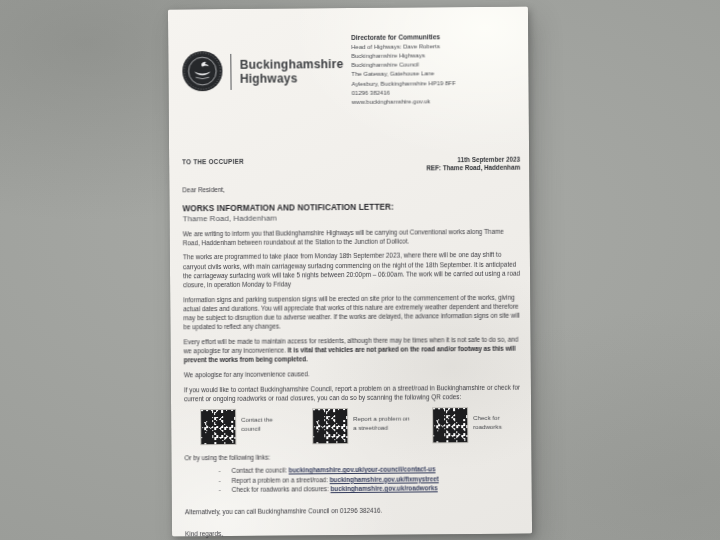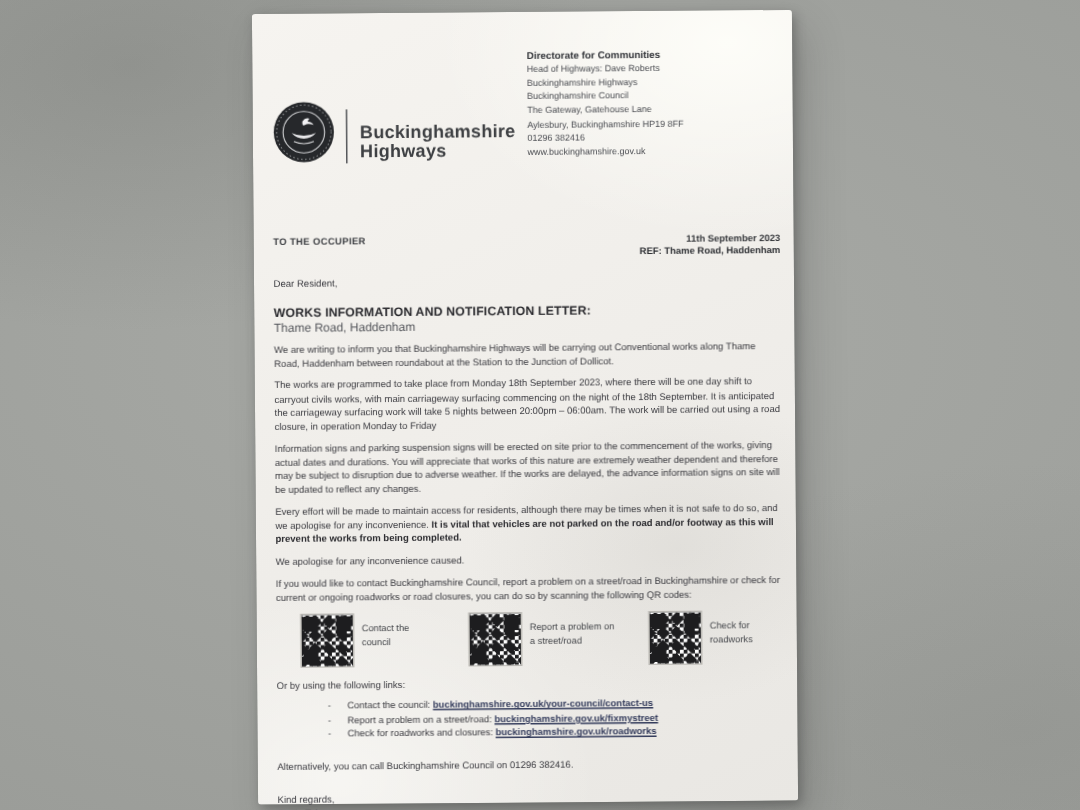--- a/index.html
+++ b/index.html
@@ -19,21 +19,21 @@
       radial-gradient(120% 55% at 88% 4%, rgba(255,255,250,.85), transparent 45%),
       radial-gradient(80% 40% at 15% 97%, rgba(255,255,252,.55), transparent 60%),
       radial-gradient(55% 28% at 78% 68%, rgba(183,181,175,.22), transparent 70%),
       linear-gradient(155deg,#f6f4f0,#efede9 55%,#e9e7e3);
     box-shadow:2px 3px 7px rgba(55,56,54,.38), 9px 12px 26px rgba(55,56,54,.22);
     border-radius:2px;
   }
   .content{filter:blur(.3px);color:#3b3b40;}
   
   .header{display:flex;justify-content:space-between;margin-top:24px;}
-  .brand{display:flex;align-items:flex-end;}
+  .brand{display:flex;align-items:center;}
   .seal{width:42px;height:42px;flex:none;}
   .vdiv{width:1.4px;height:36px;background:#55575a;margin:2px 8px 0 7px;flex:none;}
   .brand-text{font-size:12px;font-weight:700;color:#3e4043;line-height:1.12;letter-spacing:.2px;margin-top:4px;}
   .address{width:168px;flex:none;margin-top:2px;}
   .addr-title{font-size:6.6px;font-weight:700;color:#313338;margin-bottom:1.5px;}
   .addr-line{font-size:6px;line-height:1.55;color:#4b4d52;}
   
   .meta{display:flex;justify-content:space-between;align-items:flex-start;margin-top:49px;}
   .recipient{font-size:6.3px;font-weight:600;color:#3a3c40;letter-spacing:.25px;}
   .meta-right{text-align:right;}

